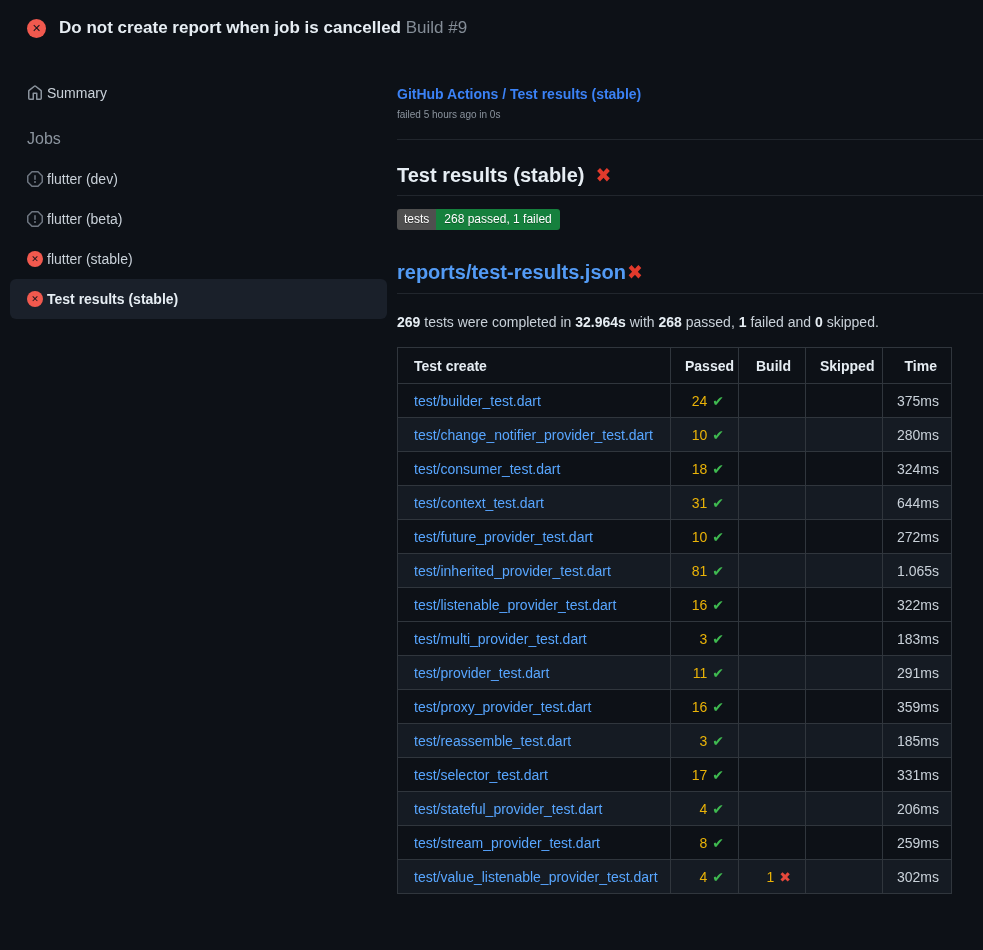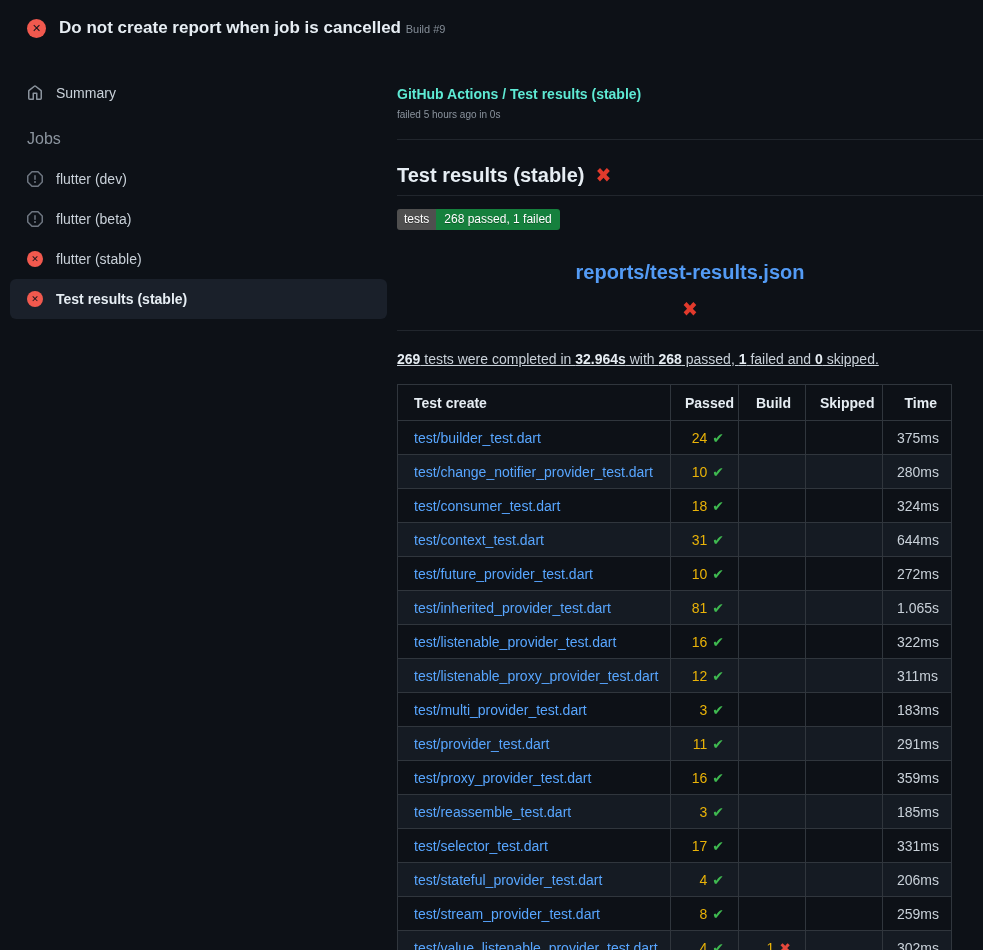--- a/index.html
+++ b/index.html
@@ -16,62 +16,62 @@
     height:56px; padding-left:27px; gap:13px;
   }
   .status-circle {
     border-radius:50%; background:#f1594e; color:#10151c;
     display:flex; align-items:center; justify-content:center;
     font-weight:bold; flex:0 0 auto;
   }
   .status-circle.lg { width:19px; height:19px; font-size:11px; }
   .status-circle.sm { width:16px; height:16px; font-size:9px; }
   .page-title { font-size:17px; font-weight:bold; color:#e6edf3; white-space:nowrap; }
-  .build-no { font-size:11px; color:#848d97; font-weight:normal; }
+  .build-no { font-size:17px; color:#848d97; font-weight:normal; }
 
   
   .layout { display:grid; grid-template-columns:397px 1fr; align-items:start; }
 
   
   .sidebar { padding:17px 10px 0 10px; }
   .side-item {
-    display:flex; align-items:center; gap:13px;
+    display:flex; align-items:center; gap:4px;
     height:40px; padding:0 12px 0 17px;
     border-radius:6px; color:#c9d1d9; cursor:pointer;
   }
   .side-item.selected { background:#1a202a; color:#e6edf3; font-weight:bold; }
   .side-icon { width:16px; height:16px; flex:0 0 auto; display:flex; align-items:center; justify-content:center; }
   .jobs-label { color:#8b949e; font-size:16px; padding-left:17px; margin-top:17px; margin-bottom:8px; }
   .jobs-list { margin-top:11px; }
 
   
   .main { padding:30px 0 0 0; }
-  .breadcrumb { font-weight:bold; color:#5eead4; font-size:14px; }
+  .breadcrumb { font-weight:bold; color:#3b82f6; font-size:14px; }
   .run-meta { color:#8b949e; font-size:10px; margin-top:7px; }
   .divider { border:none; border-top:1px solid #21262d; height:0; width:100%; }
   .divider.d1 { margin-top:19px; }
 
   .section-heading {
     margin-top:24px; font-size:20px; font-weight:bold; color:#e6edf3;
     display:flex; align-items:center; gap:11px;
   }
   .big-cross { color:#e23a2c; font-size:19px; font-weight:bold; transform:scaleY(1.05); }
   .divider.d2 { margin-top:8px; }
 
   .badge { display:inline-flex; margin-top:13px; border-radius:3px; overflow:hidden;
            font-size:12px; color:#fff; text-shadow:0 1px 0 rgba(0,0,0,.3); }
   .badge-label { background:#4f4f4f; padding:3px 7px 4px 7px; }
   .badge-value { background:#15803d; padding:3px 8px 4px 8px; }
 
   .report-heading { margin-top:31px; font-size:20px; font-weight:bold;
-                    display:flex; align-items:center; gap:14px;flex-direction:column; }
+                    display:flex; align-items:center; gap:1px; }
   .report-link { color:#539bf5; text-decoration:none; cursor:pointer; }
   .divider.d3 { margin-top:9px; }
 
-  .summary-line { margin-top:20px; font-size:14px; color:#c9d1d9;text-decoration:underline; }
+  .summary-line { margin-top:20px; font-size:14px; color:#c9d1d9; }
   .summary-line b { color:#e6edf3; }
 
   
   .results-table {
     margin-top:17px; border-collapse:collapse; table-layout:fixed; width:554px;
     font-size:14px;
   }
   .results-table th, .results-table td {
     border:1px solid #30363d; overflow:hidden; white-space:nowrap;
   }
@@ -225,27 +225,20 @@
             <td class="td-num"></td>
             <td class="td-time">1.065s</td>
           </tr>
           <tr>
             <td class="td-suite"><a class="suite-link">test/listenable_provider_test.dart</a></td>
             <td class="td-num"><span class="cell-num">16</span><span class="check-icon">✔</span></td>
             <td class="td-num"></td>
             <td class="td-num"></td>
             <td class="td-time">322ms</td>
           </tr>
-          <tr class="alt">
-            <td class="td-suite"><a class="suite-link">test/listenable_proxy_provider_test.dart</a></td>
-            <td class="td-num"><span class="cell-num">12</span><span class="check-icon">✔</span></td>
-            <td class="td-num"></td>
-            <td class="td-num"></td>
-            <td class="td-time">311ms</td>
-          </tr>
           <tr>
             <td class="td-suite"><a class="suite-link">test/multi_provider_test.dart</a></td>
             <td class="td-num"><span class="cell-num">3</span><span class="check-icon">✔</span></td>
             <td class="td-num"></td>
             <td class="td-num"></td>
             <td class="td-time">183ms</td>
           </tr>
           <tr class="alt">
             <td class="td-suite"><a class="suite-link">test/provider_test.dart</a></td>
             <td class="td-num"><span class="cell-num">11</span><span class="check-icon">✔</span></td>

